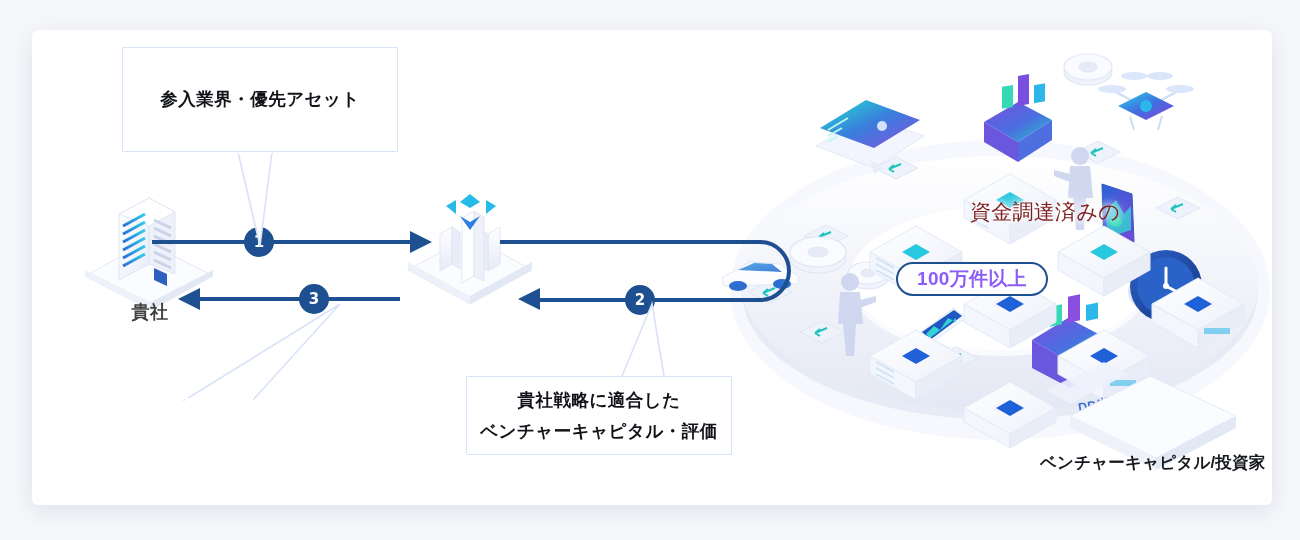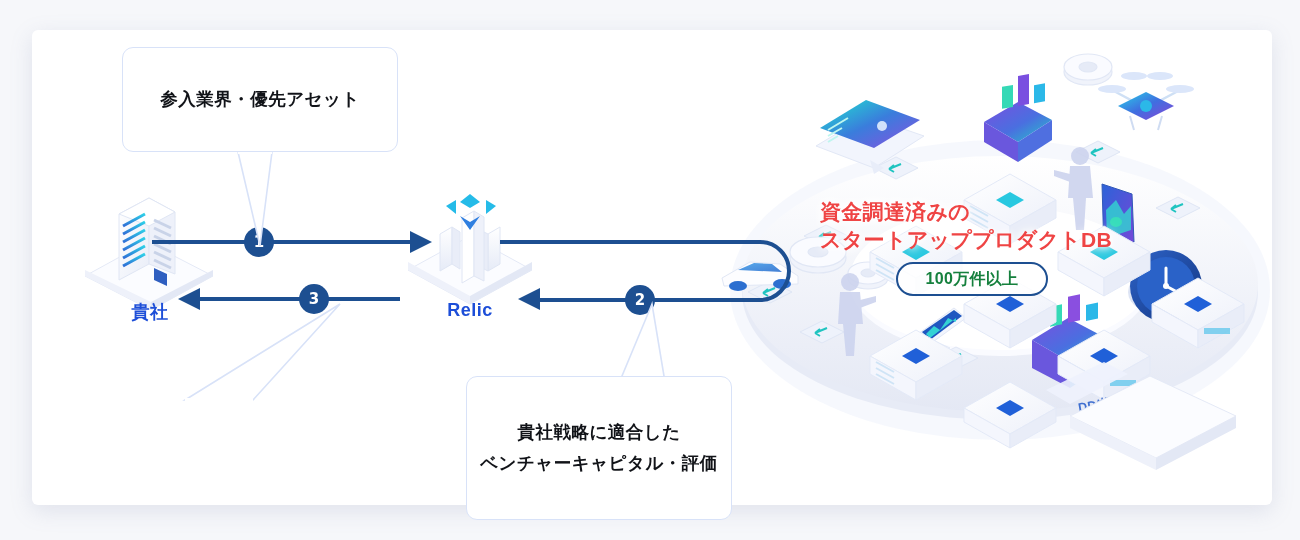--- a/index.html
+++ b/index.html
@@ -19,21 +19,21 @@
   }
 
   
   .abs{position:absolute;}
 
   
   .callout{
     position:absolute;
     background:#fff;
     border:1.4px solid #d8e2f8;
-    border-radius:11px;
+    border-radius:1px;
     box-sizing:border-box;
     display:flex;flex-direction:column;
     align-items:center;justify-content:center;
     color:#111318;
     font-weight:bold;
     font-size:17.5px;
     line-height:1.75;
     letter-spacing:.5px;
     text-align:center;
   }
@@ -46,38 +46,38 @@
     background:#1d4f91;color:#fff;
     display:flex;align-items:center;justify-content:center;
     font-size:15px;font-weight:bold;
     font-family:"DejaVu Sans",sans-serif;
     box-shadow:0 0 0 0 rgba(0,0,0,0);
   }
 
   
   .nodelabel{
     position:absolute;text-align:center;
-    font-weight:bold;color:#1d4ed8;
+    font-weight:bold;color:#404040;
     font-size:18px;letter-spacing:.5px;white-space:nowrap;
   }
 
   
   .dbtext{
-    position:absolute;text-align:left;color:#ef4444;
-    font-weight:bold;letter-spacing:.3px;
+    position:absolute;text-align:right;color:#7f1d1d;
+    font-weight:normal;letter-spacing:.3px;
     text-shadow:0 0 6px #fff,0 0 10px #fff,0 0 14px #fff;
     white-space:nowrap;
   }
   .dbtext .l1{font-size:21px;line-height:1.35;}
   .dbtext .l2{font-size:21px;line-height:1.35;}
   .pill{
     position:absolute;
     border:2.4px solid #1d4f91;border-radius:22px;
     background:rgba(255,255,255,.86);
-    color:#15803d;font-weight:bold;font-size:16px;
+    color:#8b5cf6;font-weight:bold;font-size:19px;
     display:flex;align-items:center;justify-content:center;
     white-space:nowrap;letter-spacing:.3px;
   }
 
   .ddlabel{
     position:absolute;color:#3f6fd0;font-weight:bold;font-size:12.5px;
     letter-spacing:.3px;white-space:nowrap;
     transform:rotate(-10deg);
   }
   .vclabel{
@@ -337,33 +337,33 @@
             <path d="M46,0 L0,26 L0,40 L46,14 Z" fill="#e9edf8" stroke="#e3e9f7"></path>
             <path d="M-14,0 L0,-8 L14,0 L0,8 Z" fill="#2060d8"></path>
           </g>
         </g>
       </g>
     </g>
   </svg>
 
   <div class="dbtext" style="left:820px;top:198px;width:300px;">
     <div class="l1">資金調達済みの</div>
-    <div class="l2">スタートアッププロダクトDB</div>
   </div>
   <div class="pill" style="left:896px;top:262px;width:148px;height:30px;">100万件以上</div>
 
   <div class="ddlabel" style="left:1078px;top:396px;">DD/投資</div>
 
   <svg class="abs" style="left:1040px;top:360px;" width="230" height="110" viewBox="0 0 230 110">
     <path d="M30,56 L110,16 L196,56 L116,98 Z" fill="#fbfcff" stroke="#e4e9f6"></path>
     <path d="M30,56 L116,98 L116,110 L30,68 Z" fill="#eef1fa"></path>
     <path d="M196,56 L116,98 L116,110 L196,68 Z" fill="#e3e8f5"></path>
     <path d="M6,30 L64,2 L88,14 L30,44 Z" fill="#eef2fd" opacity=".9"></path>
   </svg>
 
+  <div class="vclabel" style="left:1040px;top:452px;">ベンチャーキャピタル/投資家</div>
 
   <svg class="abs" style="left:75px;top:190px;" width="150" height="120" viewBox="0 0 150 120">
     <defs>
       <linearGradient id="gBldg" x1="0" y1="0" x2="1" y2="1">
         <stop offset="0" stop-color="#ffffff"></stop>
           <stop offset="1" stop-color="#e9edf8"></stop>
       </linearGradient>
       <linearGradient id="gWin" x1="0" y1="0" x2="0" y2="1">
         <stop offset="0" stop-color="#2ed0e8"></stop>
           <stop offset="1" stop-color="#2f6ed6"></stop>
@@ -416,21 +416,20 @@
     <path d="M88,46 L100,39 L100,76 L88,83 Z" fill="url(#gPil)" stroke="#e0e6f4"></path>
     <path d="M78,41 L88,46 L88,83 L78,78 Z" fill="#e9edf8" stroke="#e0e6f4"></path>
     <path d="M62,30 L74,23 L74,88 L62,95 Z" fill="#ffffff" stroke="#e0e6f4"></path>
     <path d="M74,23 L84,29 L84,93 L74,88 Z" fill="#eef1fa" stroke="#e0e6f4"></path>
 
     <path d="M70,6 L80,14 L70,20 L60,14 Z" fill="#25bbe8"></path>
     <path d="M70,34 L80,28 L70,42 L60,28 Z" fill="#2f7fe0"></path>
     <path d="M46,18 L56,12 L56,26 Z" fill="#25bbe8"></path>
     <path d="M96,18 L86,12 L86,26 Z" fill="#25bbe8"></path>
   </svg>
-  <div class="nodelabel" style="left:400px;top:300px;width:140px;">Relic</div>
 
   <svg class="abs" style="left:0;top:0;" width="1300" height="540">
 
     <g>
       <path d="M152,242 L412,242" stroke="#1d4f91" stroke-width="4" fill="none"></path>
       <path d="M432,242 L410,231 L410,253 Z" fill="#1d4f91"></path>
     </g>
 
     <g>
       <path d="M400,299 L198,299" stroke="#1d4f91" stroke-width="4" fill="none"></path>
@@ -457,18 +456,18 @@
 
   <svg class="tail" style="left:125px;top:300px;" width="300" height="110" viewBox="0 0 300 110">
     <path d="M215,4 L60,100 L128,100 Z" fill="#ffffff" stroke="#d8e2f8" stroke-width="1.6"></path>
     <path d="M60,100 L128,100" stroke="#ffffff" stroke-width="4"></path>
   </svg>
 
   <svg class="tail" style="left:460px;top:300px;" width="300" height="110" viewBox="0 0 300 110">
     <path d="M192,4 L152,100 L208,100 Z" fill="#ffffff" stroke="#d8e2f8" stroke-width="1.6"></path>
     <path d="M152,100 L208,100" stroke="#ffffff" stroke-width="4"></path>
   </svg>
-  <div class="callout" style="left:466px;top:376px;width:266px;height:144px;">
+  <div class="callout" style="left:466px;top:376px;width:266px;height:79px;">
     <span>貴社戦略に適合した</span>
     <span>ベンチャーキャピタル・評価</span>
   </div>
 
 </div>
 
 </body></html>

